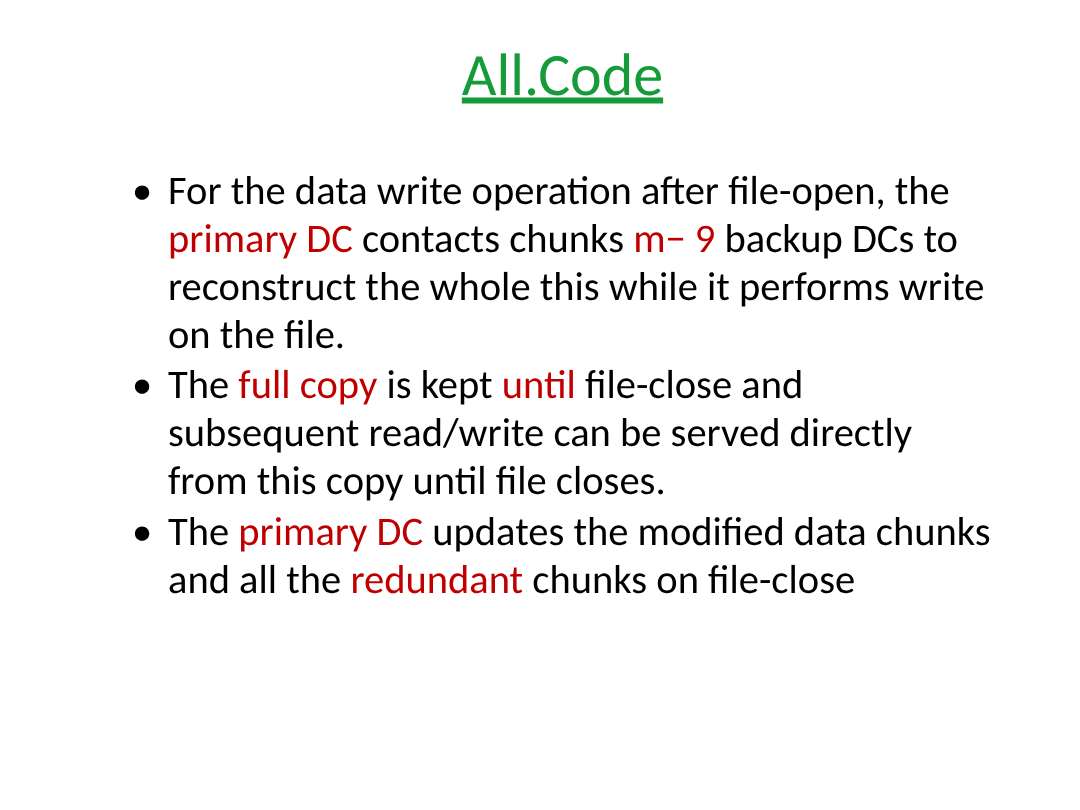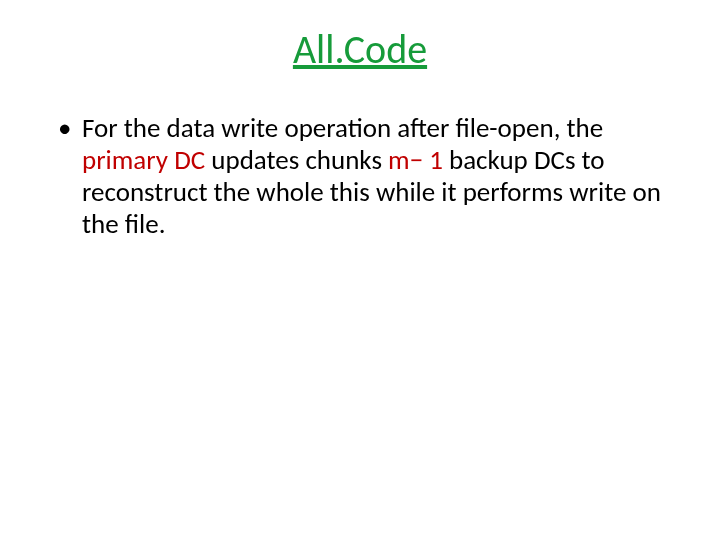--- a/index.html
+++ b/index.html
@@ -9,21 +9,21 @@
     height: 540px;
     background: #fff;
     font-family: Calibri, "Segoe UI", Arial, sans-serif;
     color: #000;
     overflow: hidden;
   }
   .slide {
     width: 720px;
     height: 540px;
     box-sizing: border-box;
-    padding: 28px 54px 40px 54px;
+    padding: 28px 54px 40px 84px;
   }
   .title {
     text-align: center;
     font-size: 40px;
     font-weight: 400;
     color: #169b3a;
     text-decoration: underline;
     margin: 0 0 40px 0;
     line-height: 1.1;
   }
@@ -53,19 +53,25 @@
 </style>
 </head>
 <body>
 
 <div class="slide">
   <h1 class="title">All.Code</h1>
 
   <ul class="body">
 
     <li>
-      <span>For the</span><span> data write operation after file-open, the </span><span class="red">primary DC</span><span> updates</span><span> chunks </span><span class="red nowrap">m− 1 </span><span>backup DCs to reconstruct the whole this while it</span><span> performs write on the file.</span>
+      <span>For the</span><span> data write operation after file-open, the </span><span class="red">primary DC</span><span> contacts</span><span> chunks </span><span class="red nowrap">m− 9 </span><span>backup DCs to reconstruct the whole this while it</span><span> performs write on the file.</span>
     </li>
 
+    <li>
+      <span>The </span><span class="red">full copy</span><span> is kept </span><span class="red">until </span><span>file-close</span><span> and subsequent read/write can be served directly from this</span><span> copy until file closes.</span>
+    </li>
 
+    <li>
+      <span>The </span><span class="red">primary DC</span><span> updates the modified</span><span> data chunks and all the </span><span class="red">redundant</span><span> chunks on file-close</span>
+    </li>
 
   </ul>
 </div>
 
 </body></html>

